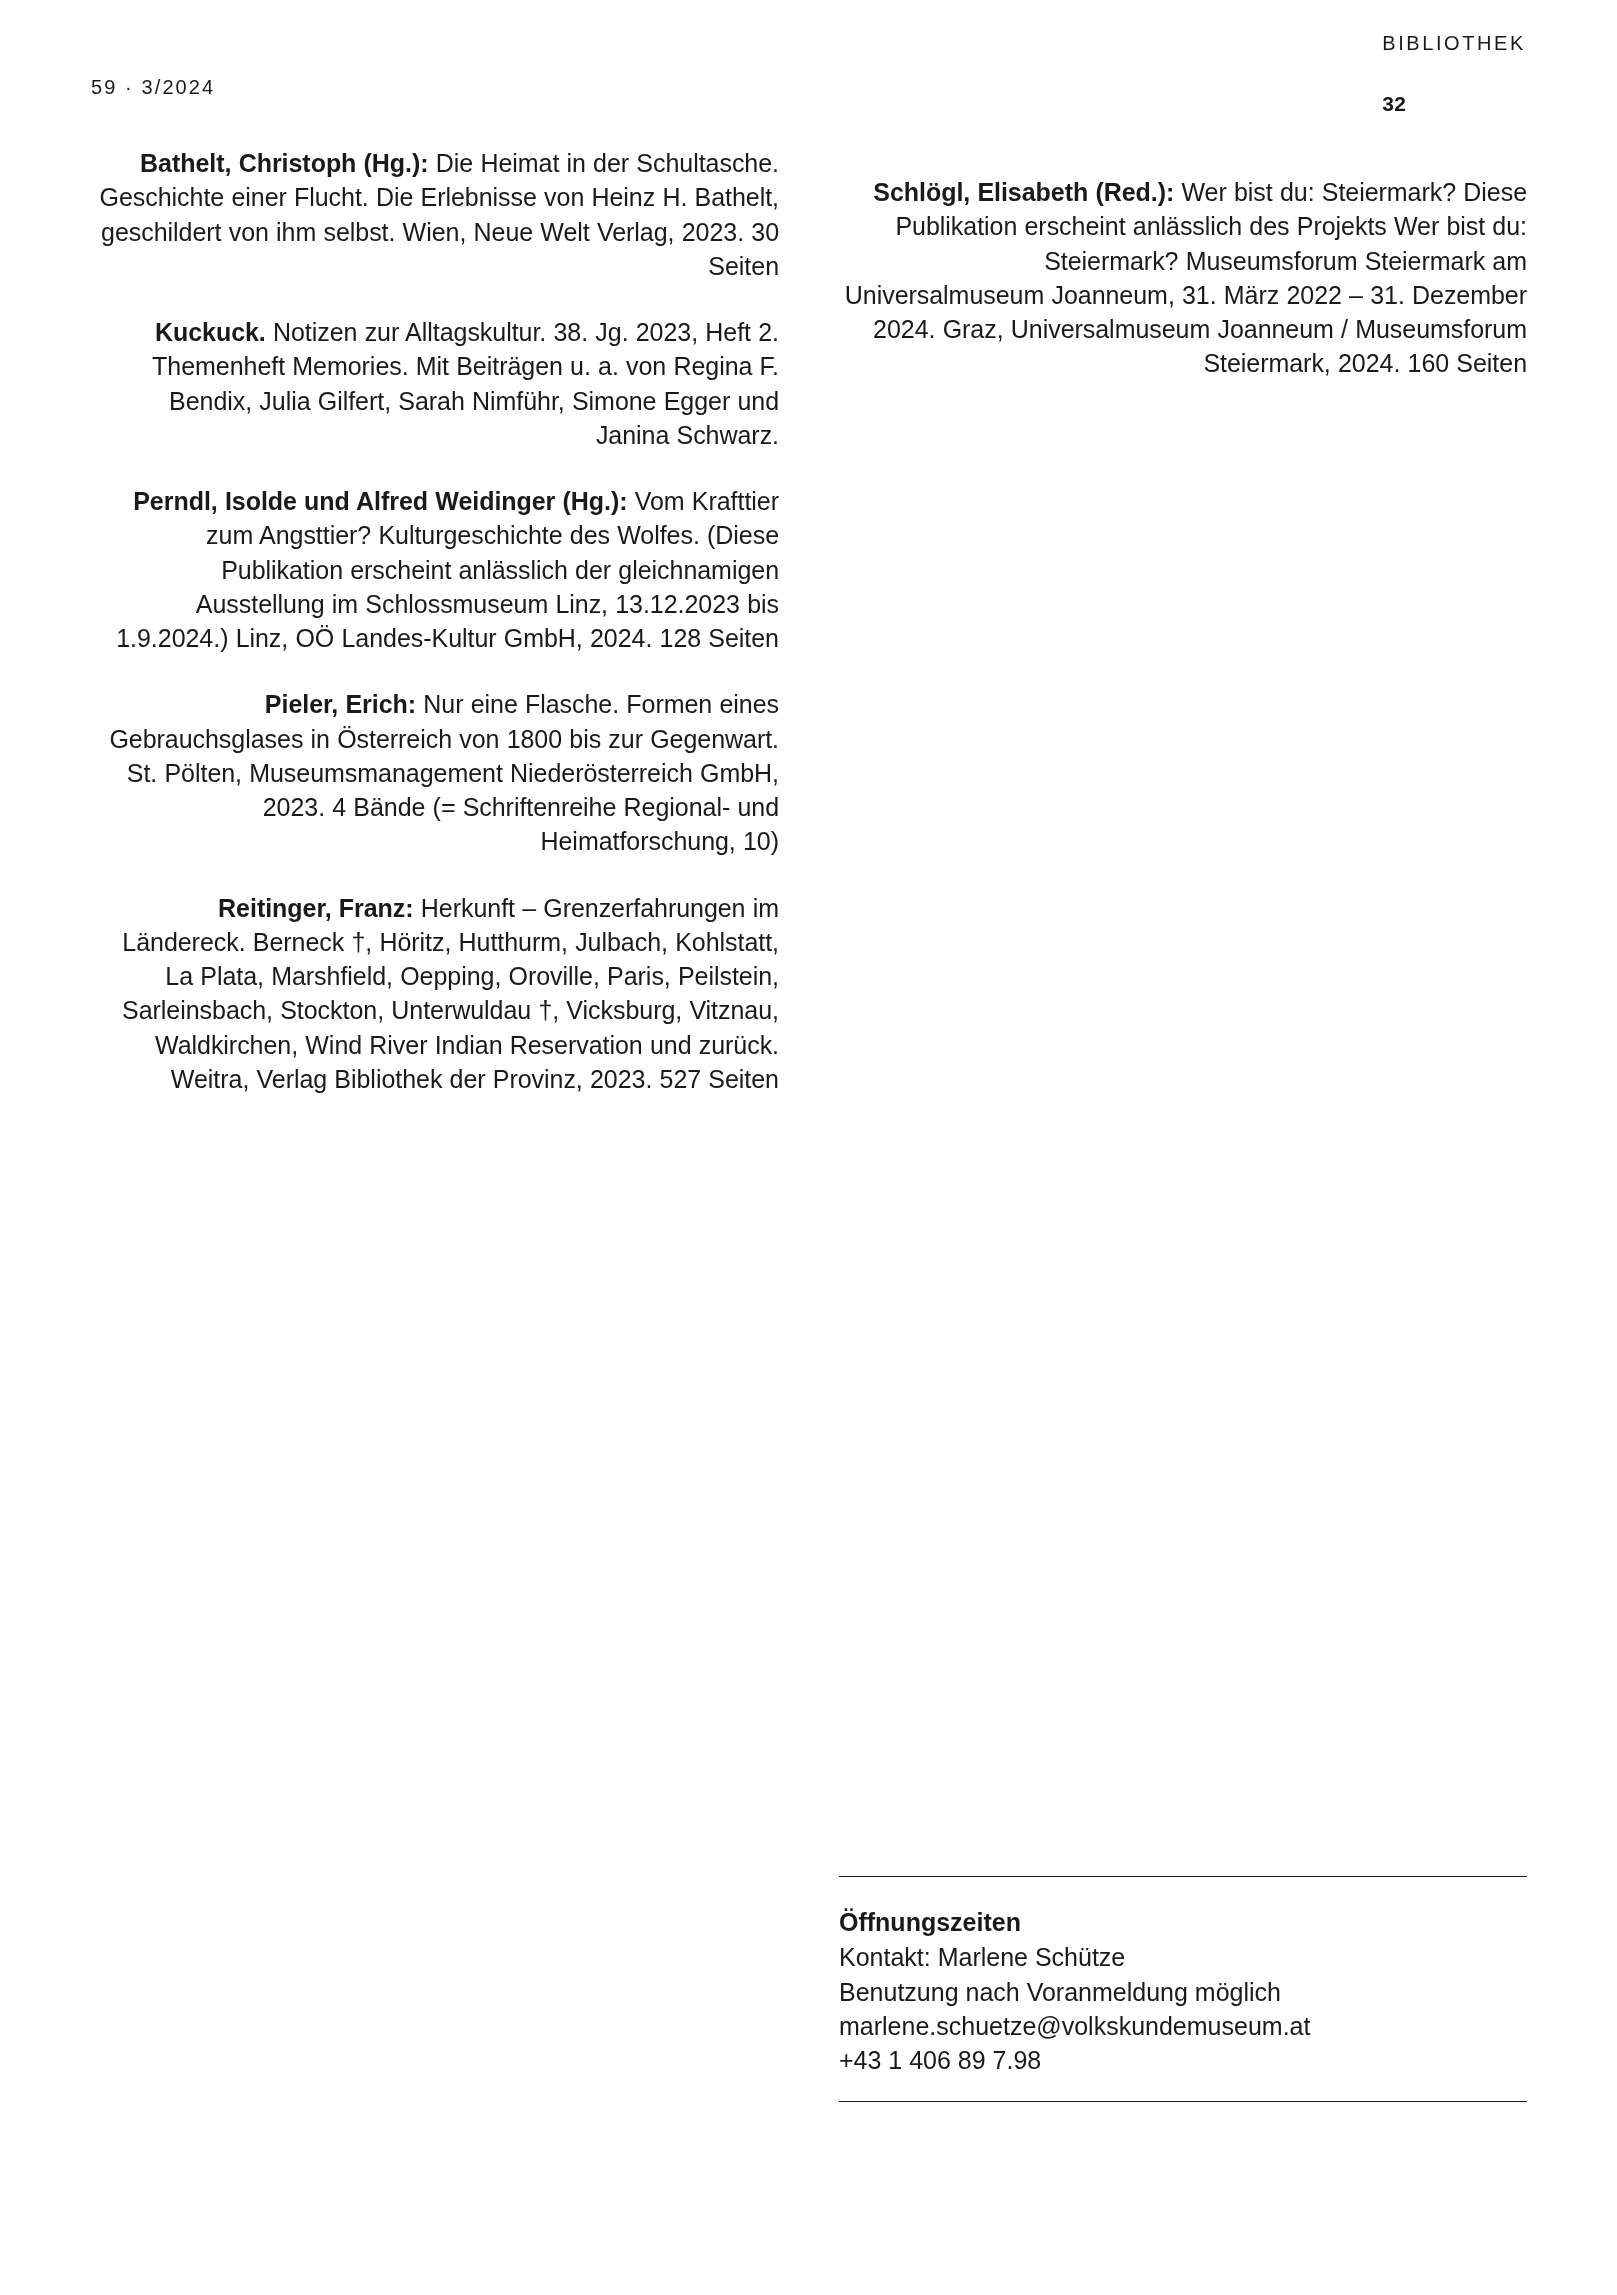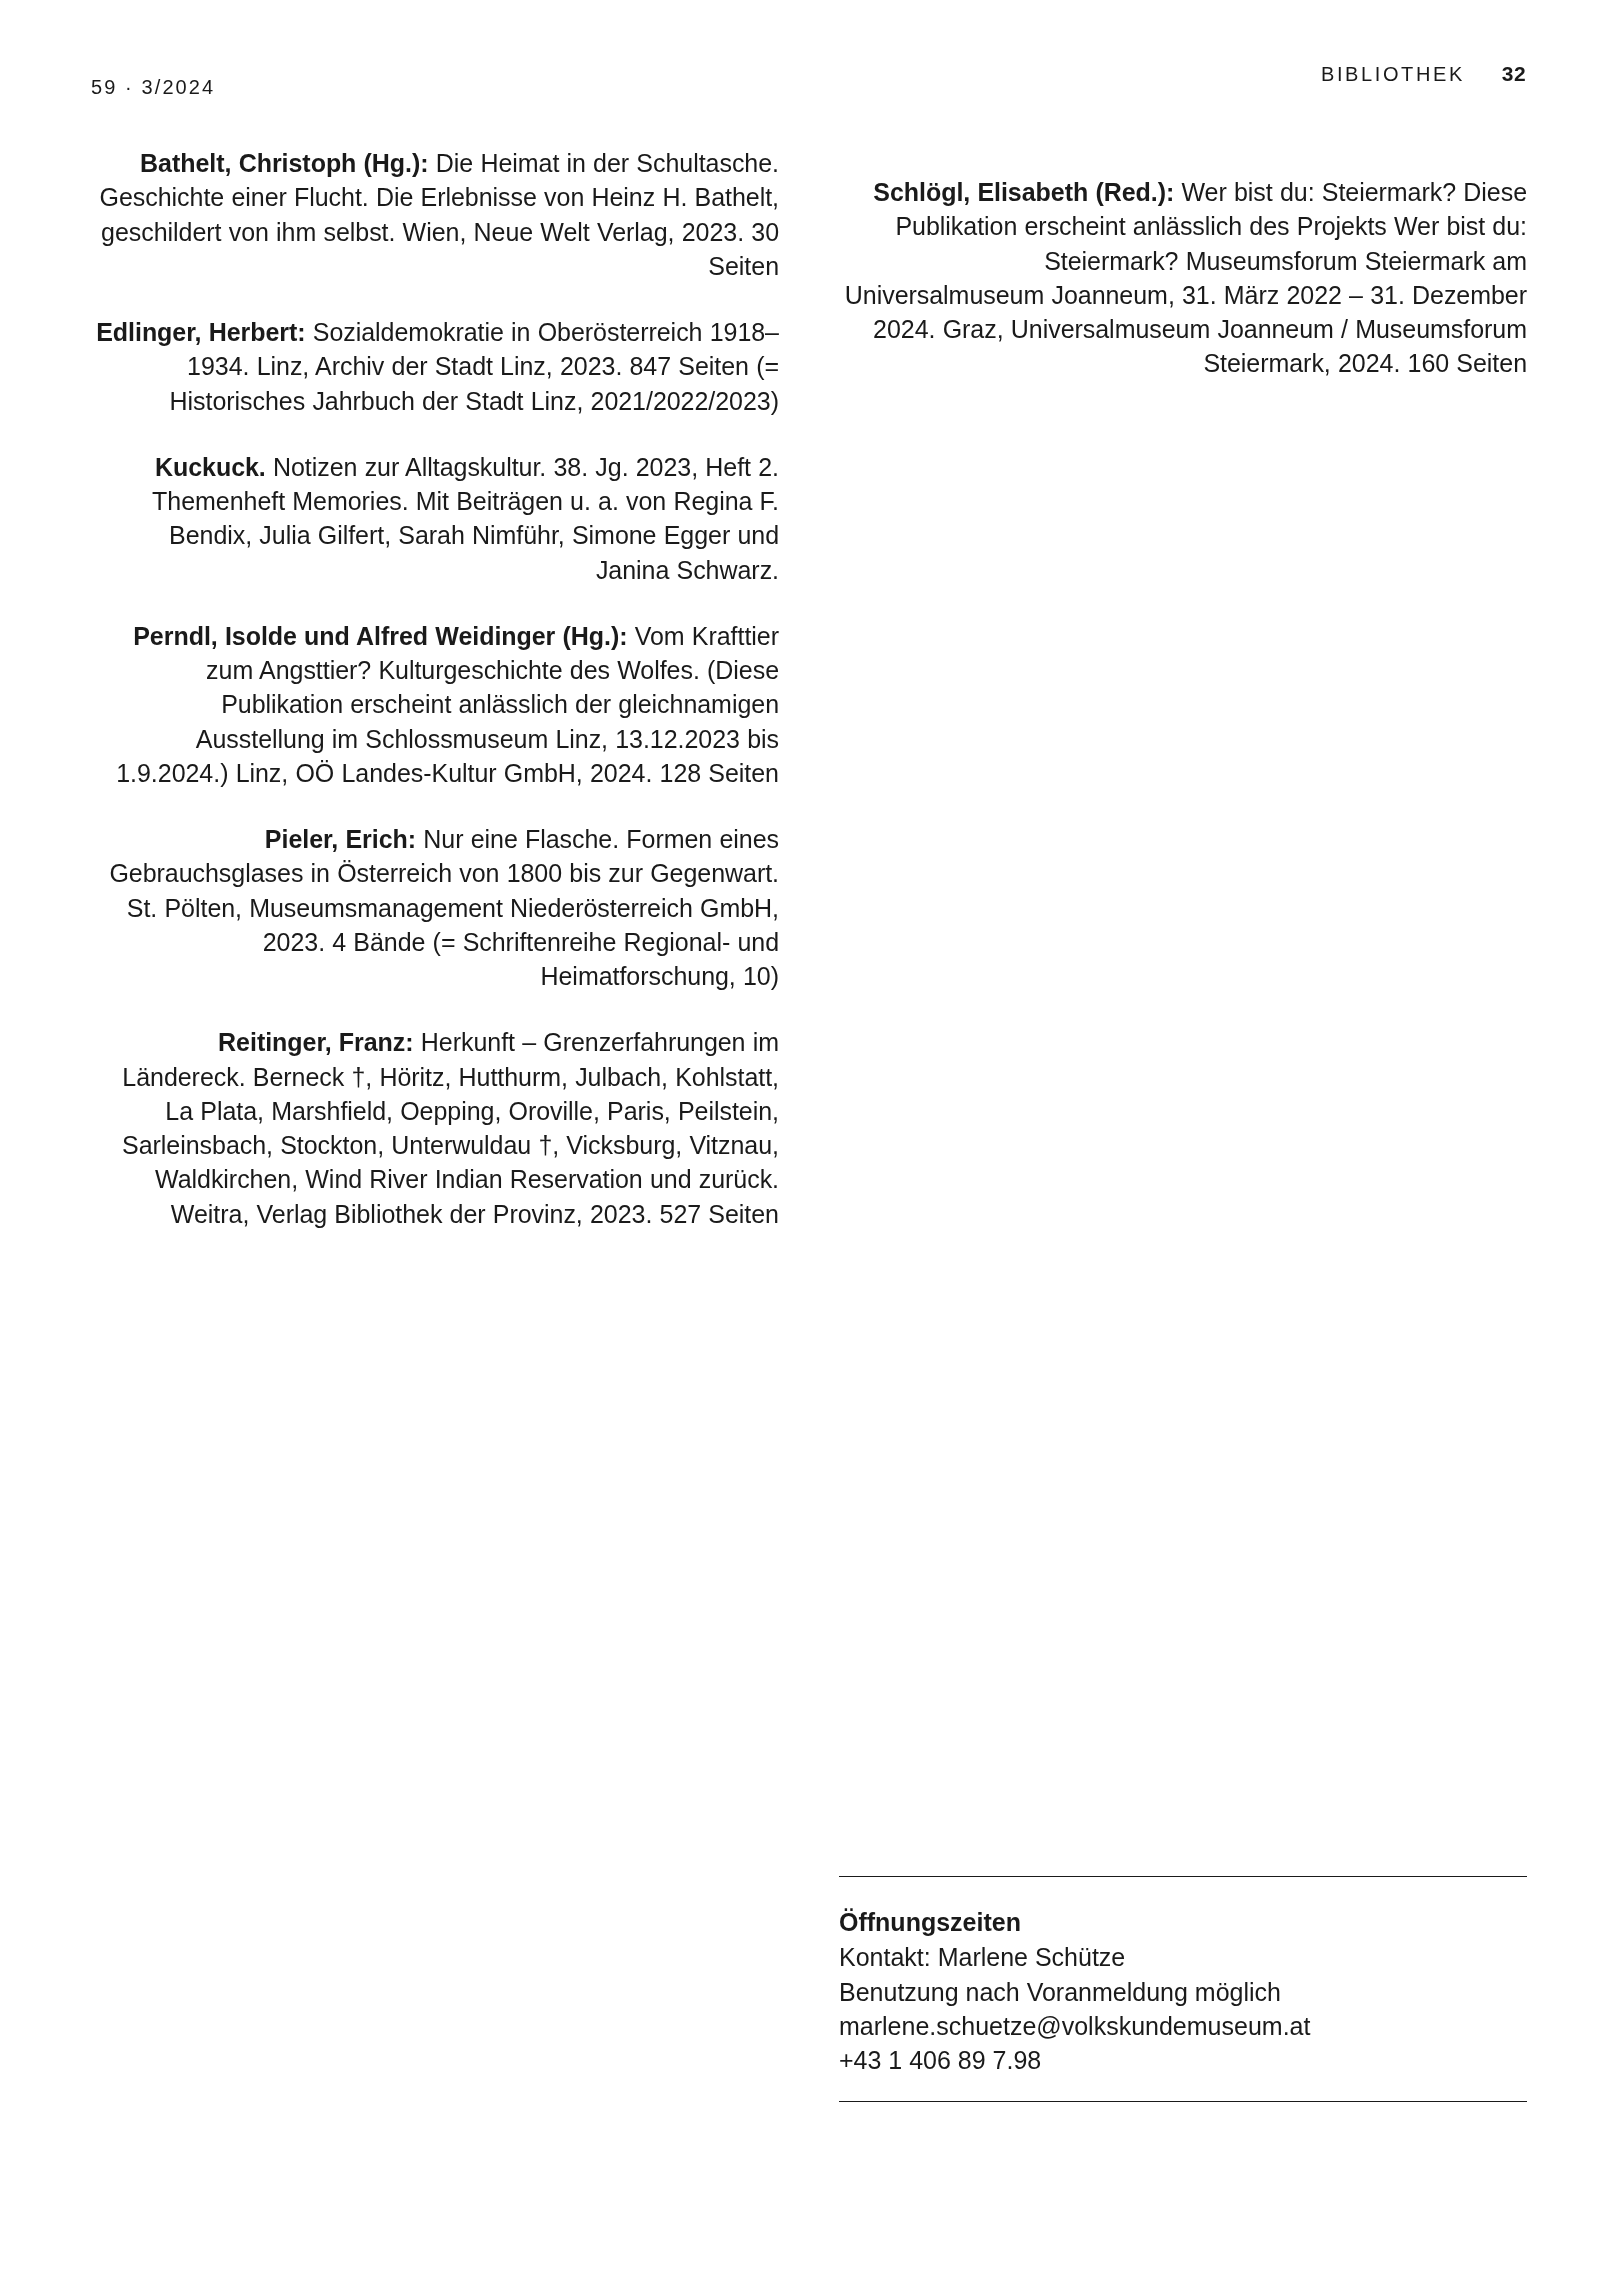--- a/index.html
+++ b/index.html
@@ -38,22 +38,22 @@
     letter-spacing: 1.8px;
     color: #1a1a1a;
   }
   .rh-left {
     font-weight: 400;
     letter-spacing: 2.1px;
     margin-top: 27px;
   }
   .rh-right {
     display: flex;
-    align-items: center;
     gap: 37px;
+    flex-direction: column;
   }
   .rh-section {
     font-weight: 400;
     letter-spacing: 2.6px;
   }
   .rh-pageno {
     font-weight: 700;
     letter-spacing: 0.4px;
     font-size: 21px;
   }
@@ -138,23 +138,20 @@
   </div>
 
   <div class="columns">
 
     <div class="col col-left">
 
       <p class="entry">
         <span class="lead">Bathelt, Christoph (Hg.):</span><span> Die Heimat in der Schultasche. Geschichte einer Flucht. Die Erlebnisse von Heinz H. Bathelt, geschildert von ihm selbst. Wien, Neue Welt Verlag, 2023. 30 Seiten</span>
       </p>
 
-      <p class="entry">
-        <span class="lead">Edlinger, Herbert:</span><span> Sozialdemokratie in Oberösterreich 1918–1934. Linz, Archiv der Stadt Linz, 2023. 847 Seiten (= Historisches Jahrbuch der Stadt Linz, 2021/2022/2023)</span>
-      </p>
 
       <p class="entry">
         <span class="lead">Kuckuck.</span><span> Notizen zur Alltagskultur. 38. Jg. 2023, Heft 2. Themenheft Memories. Mit Beiträgen u. a. von Regina F. Bendix, Julia Gilfert, Sarah Nimführ, Simone Egger und Janina Schwarz.</span>
       </p>
 
       <p class="entry">
         <span class="lead">Perndl, Isolde und Alfred Weidinger (Hg.):</span><span> Vom Krafttier zum Angsttier? Kulturgeschichte des Wolfes. (Diese Publikation erscheint anlässlich der gleichnamigen Ausstellung im Schlossmuseum Linz, 13.12.2023 bis 1.9.2024.) Linz, OÖ Landes-Kultur GmbH, 2024. 128 Seiten</span>
       </p>
 
       <p class="entry">

